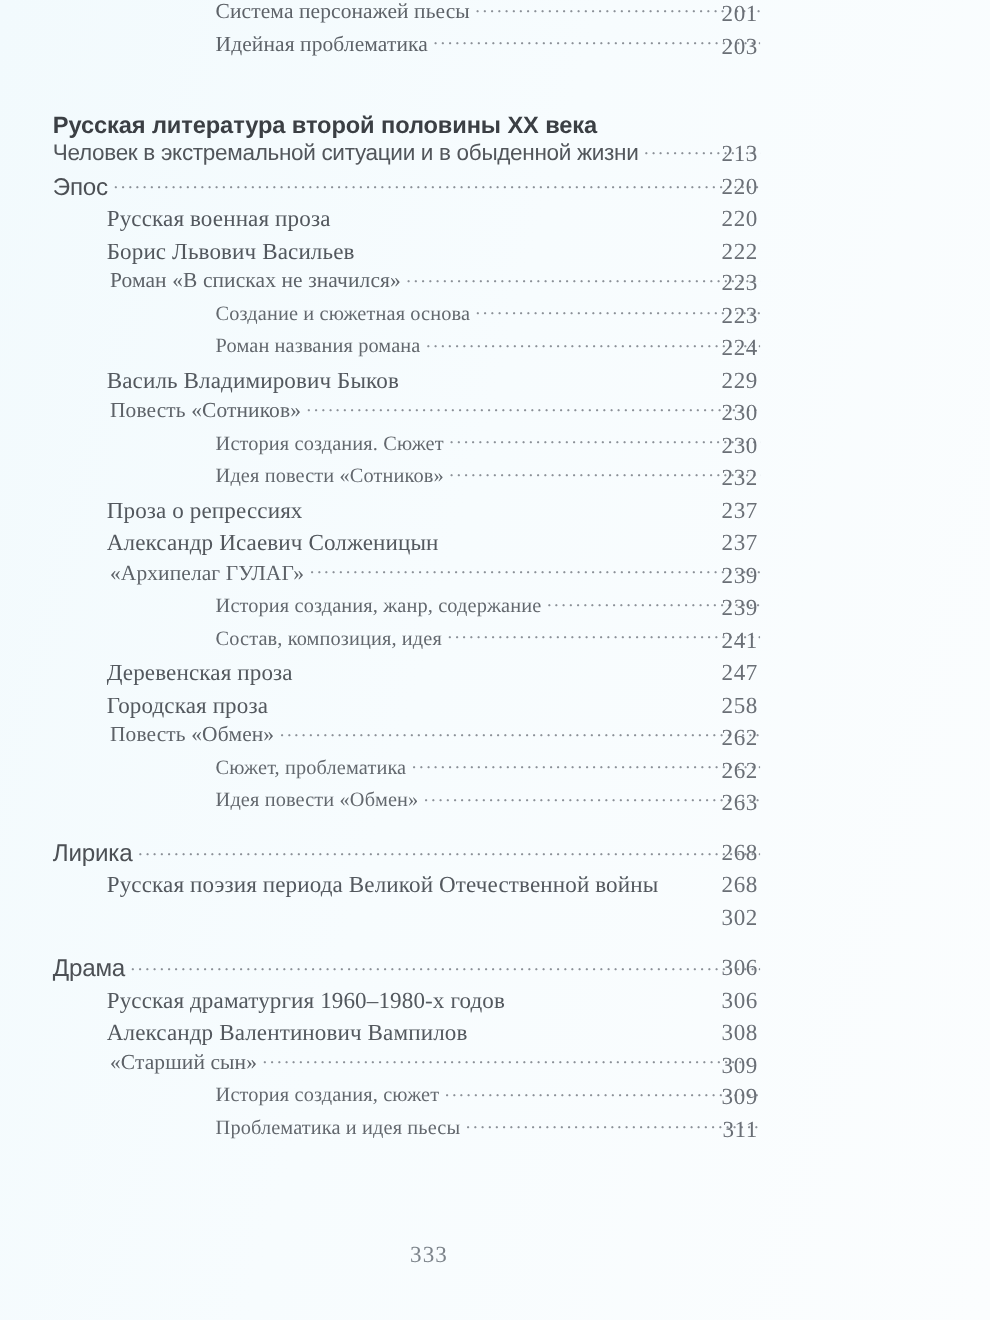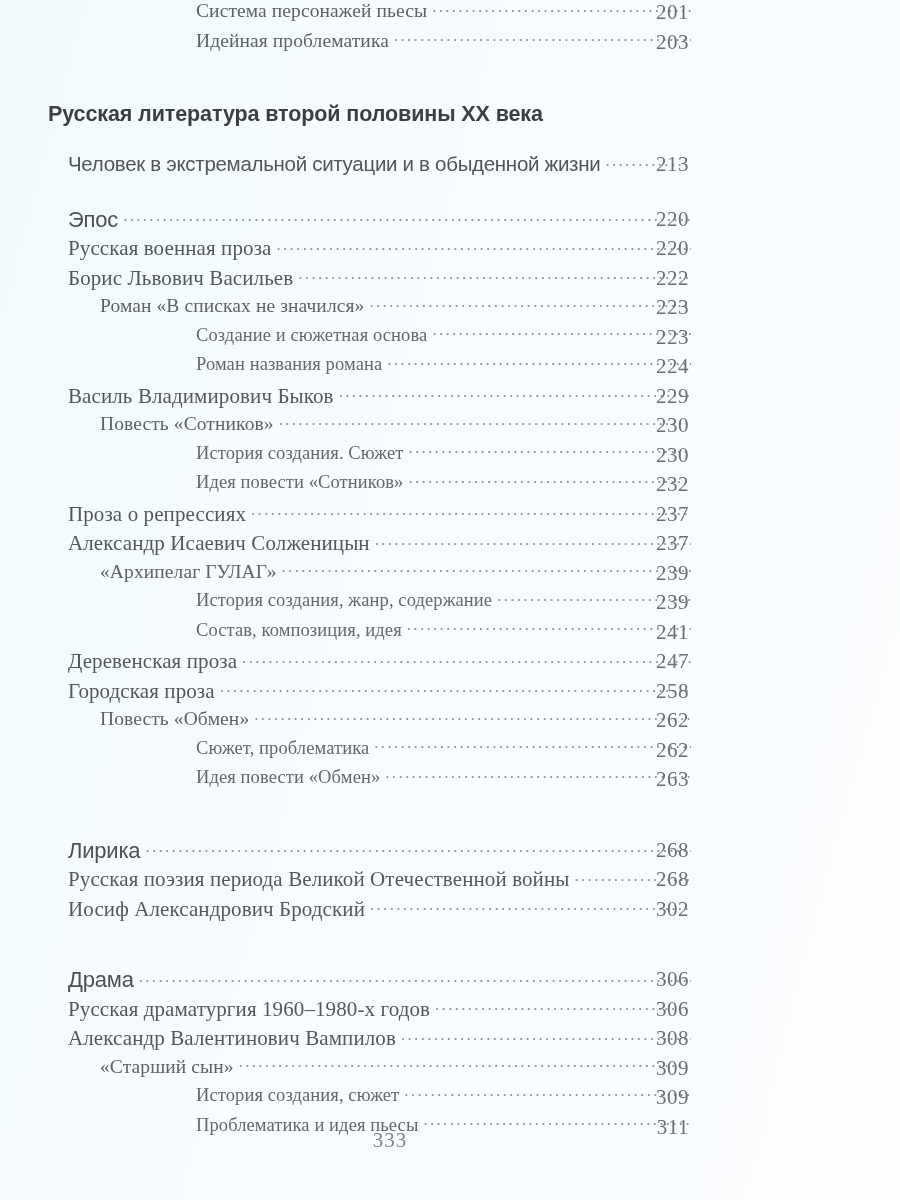--- a/index.html
+++ b/index.html
@@ -64,22 +64,22 @@
     position: absolute;
     right: 98px;
     width: 56px;
     text-align: right;
     color: #6a6f76;
     font-size: 21px;
     font-family: "Liberation Serif", serif;
     letter-spacing: 0.5px;
   }
   .row { position: relative; }
-  .lvl-0      { padding-left: 68px; margin-top: 25px; }
-  .lvl-1      { padding-left: 68px; }
+  .lvl-0      { padding-left: 48px; }
+  .lvl-1      { padding-left: 92px; flex-direction: column; }
   .lvl-2      { padding-left: 100px; }
   .lvl-3      { padding-left: 196px; }
   .lvl-top    { padding-left: 196px; }
 
   
   .kind-section .title {
     font-family: "Liberation Sans", sans-serif;
     font-size: 22px;
     color: #4c5055;
     letter-spacing: -0.2px;
@@ -259,21 +259,20 @@
         <span class="title">Лирика</span>
         <span class="leader"></span>
         <span class="pageno">268</span>
       </div>
       <div class="row lvl-1 kind-a">
         <span class="title">Русская поэзия периода Великой Отечественной войны</span>
         <span class="leader"></span>
         <span class="pageno">268</span>
       </div>
       <div class="row lvl-1 kind-a">
-        <span class="title">Иосиф Александрович Бродский</span>
         <span class="leader"></span>
         <span class="pageno">302</span>
       </div>
       <div class="gap-small"></div>
       <div class="row lvl-0 kind-section">
         <span class="title">Драма</span>
         <span class="leader"></span>
         <span class="pageno">306</span>
       </div>
       <div class="row lvl-1 kind-a">

